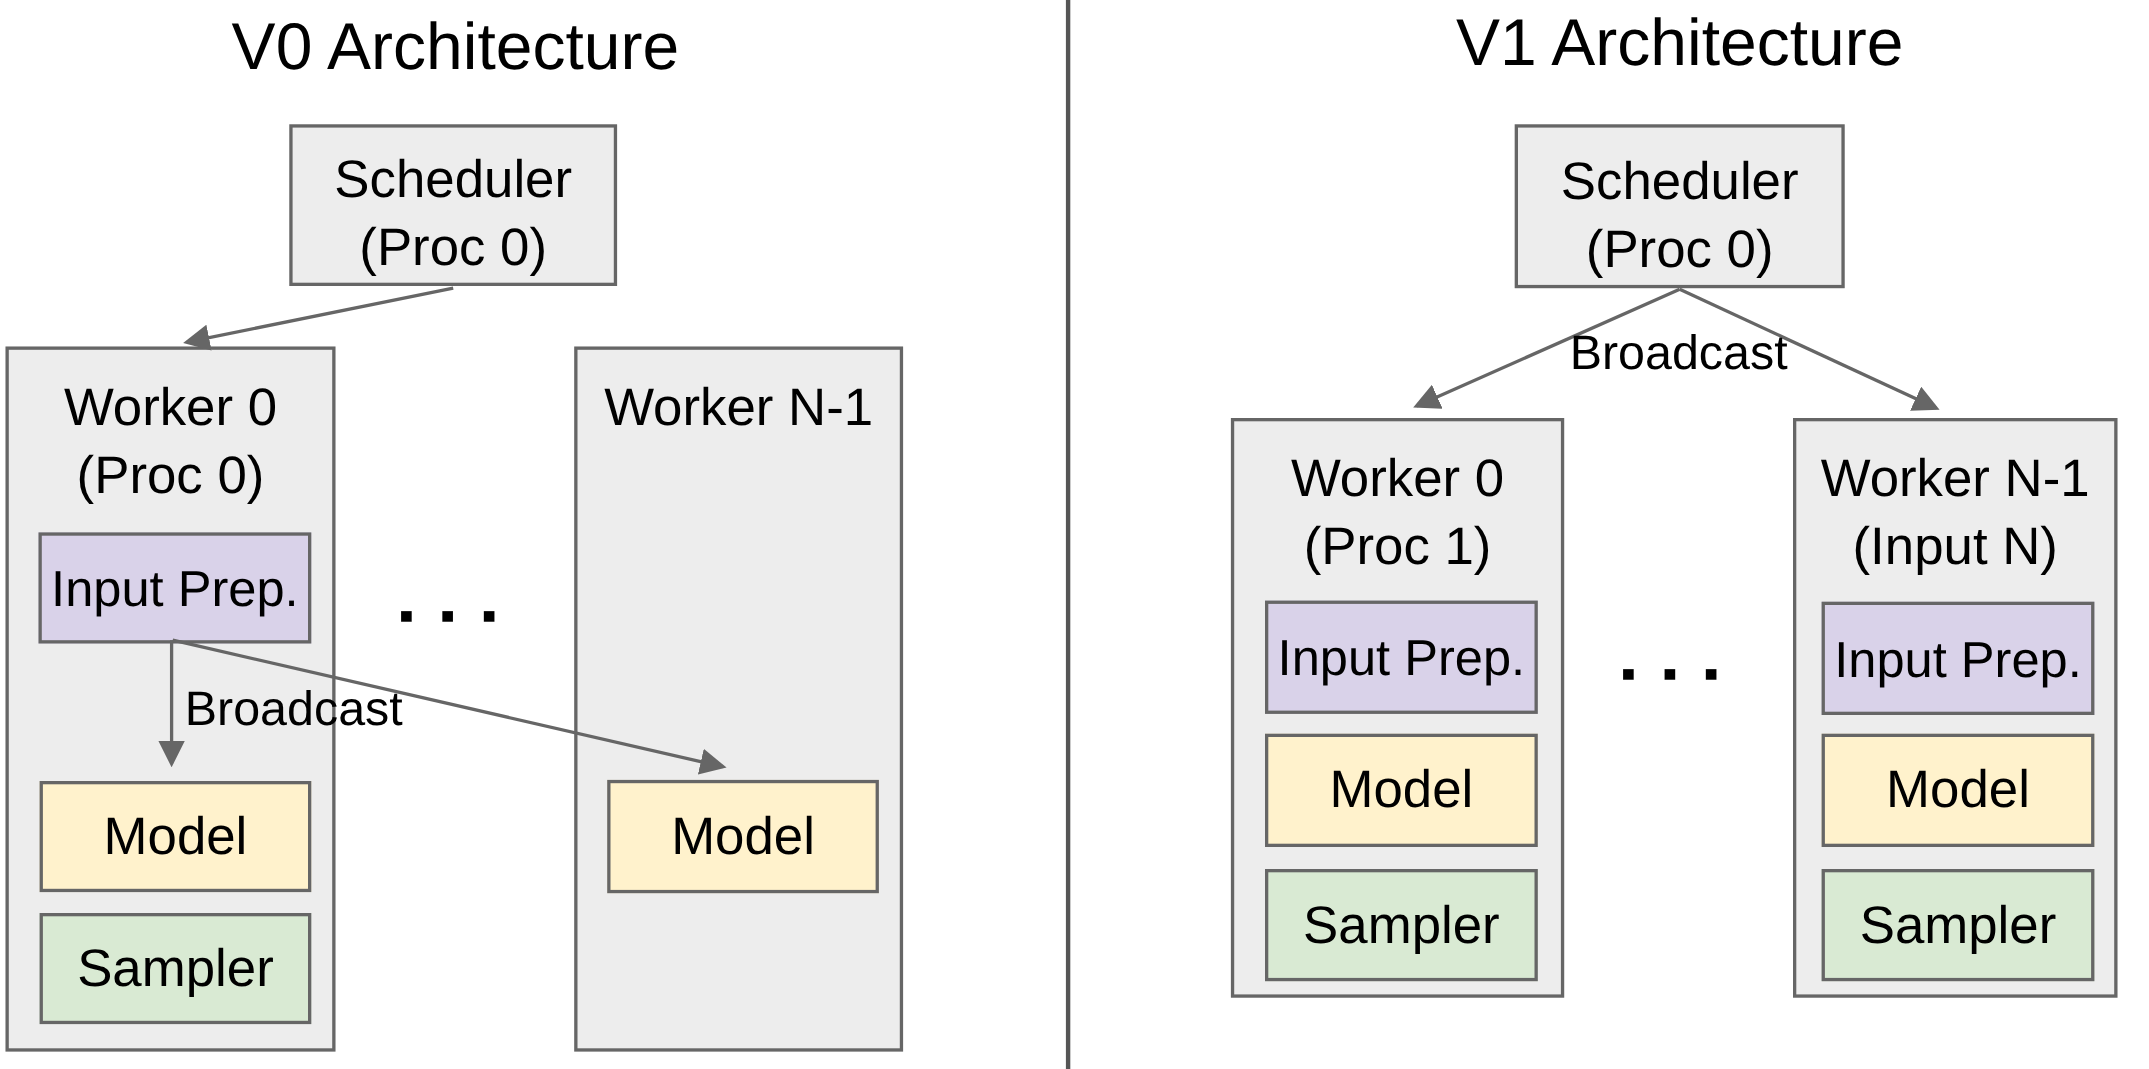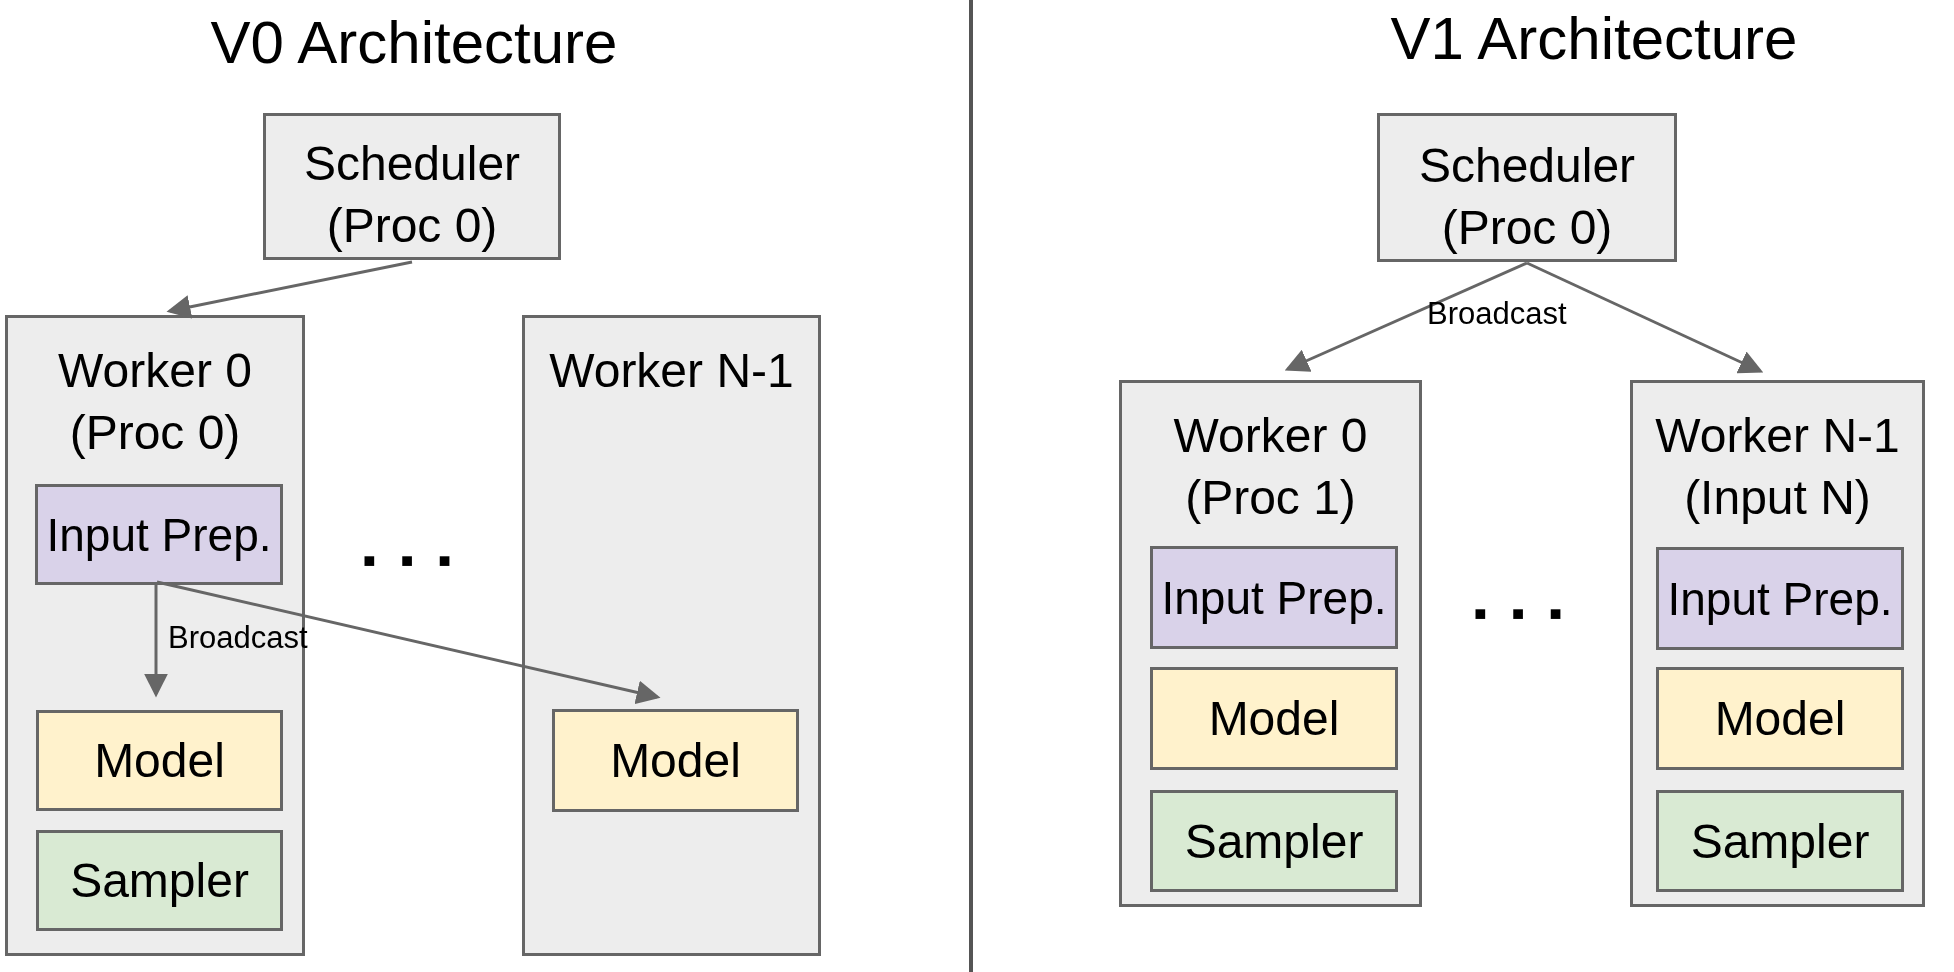--- a/index.html
+++ b/index.html
@@ -13,21 +13,21 @@
   .chip{
     border:3px solid #666666;display:flex;align-items:center;justify-content:center;
     font-size:46px;box-sizing:border-box;position:absolute;
   }
   .chip.purple{background:#d9d2e9;}
   .chip.yellow{background:#fff2cc;font-size:48px;}
   .chip.green{background:#d9ead3;font-size:48px;}
   .two-line{text-align:center;font-size:48px;line-height:62px;width:100%;}
   .center-flex{display:flex;align-items:flex-end;justify-content:center;}
   .worker-label{position:absolute;left:0;top:22px;width:100%;}
-  .broadcast{font-size:31px;white-space:nowrap;}
+  .broadcast{font-size:44px;white-space:nowrap;}
   .dots{
     display:flex;align-items:center;justify-content:center;
     font-size:20px;font-weight:bold;letter-spacing:10px;white-space:nowrap;
   }
   .divider{background:#555555;}
   .svg-overlay{position:absolute;left:0;top:0;width:1954px;height:972px;pointer-events:none;z-index:10;}
 </style>
 </head>
 <body>
 
@@ -57,21 +57,21 @@
       <div>Worker N-1</div>
     </div>
     <div class="chip yellow" style="left:27px;top:391px;width:247px;height:103px;">Model</div>
   </div>
 
   <div class="abs dots" style="left:352px;top:546px;width:120px;height:28px;">■ ■ ■</div>
   <div class="abs broadcast" style="left:168px;top:620px;z-index:11;">Broadcast</div>
 
   <div class="abs divider" style="left:969px;top:0;width:4px;height:972px;"></div>
 
-  <div class="abs panel-title" style="left:1294px;top:2px;width:600px;">V1 Architecture</div>
+  <div class="abs panel-title" style="left:1227px;top:2px;width:600px;">V1 Architecture</div>
 
   <div class="abs gray-box center-flex" style="left:1377px;top:113px;width:300px;height:149px;">
     <div class="two-line">
       <div>Scheduler</div>
       <div>(Proc 0)</div>
     </div>
   </div>
 
   <div class="abs broadcast" style="left:1427px;top:296px;z-index:11;">Broadcast</div>
 

